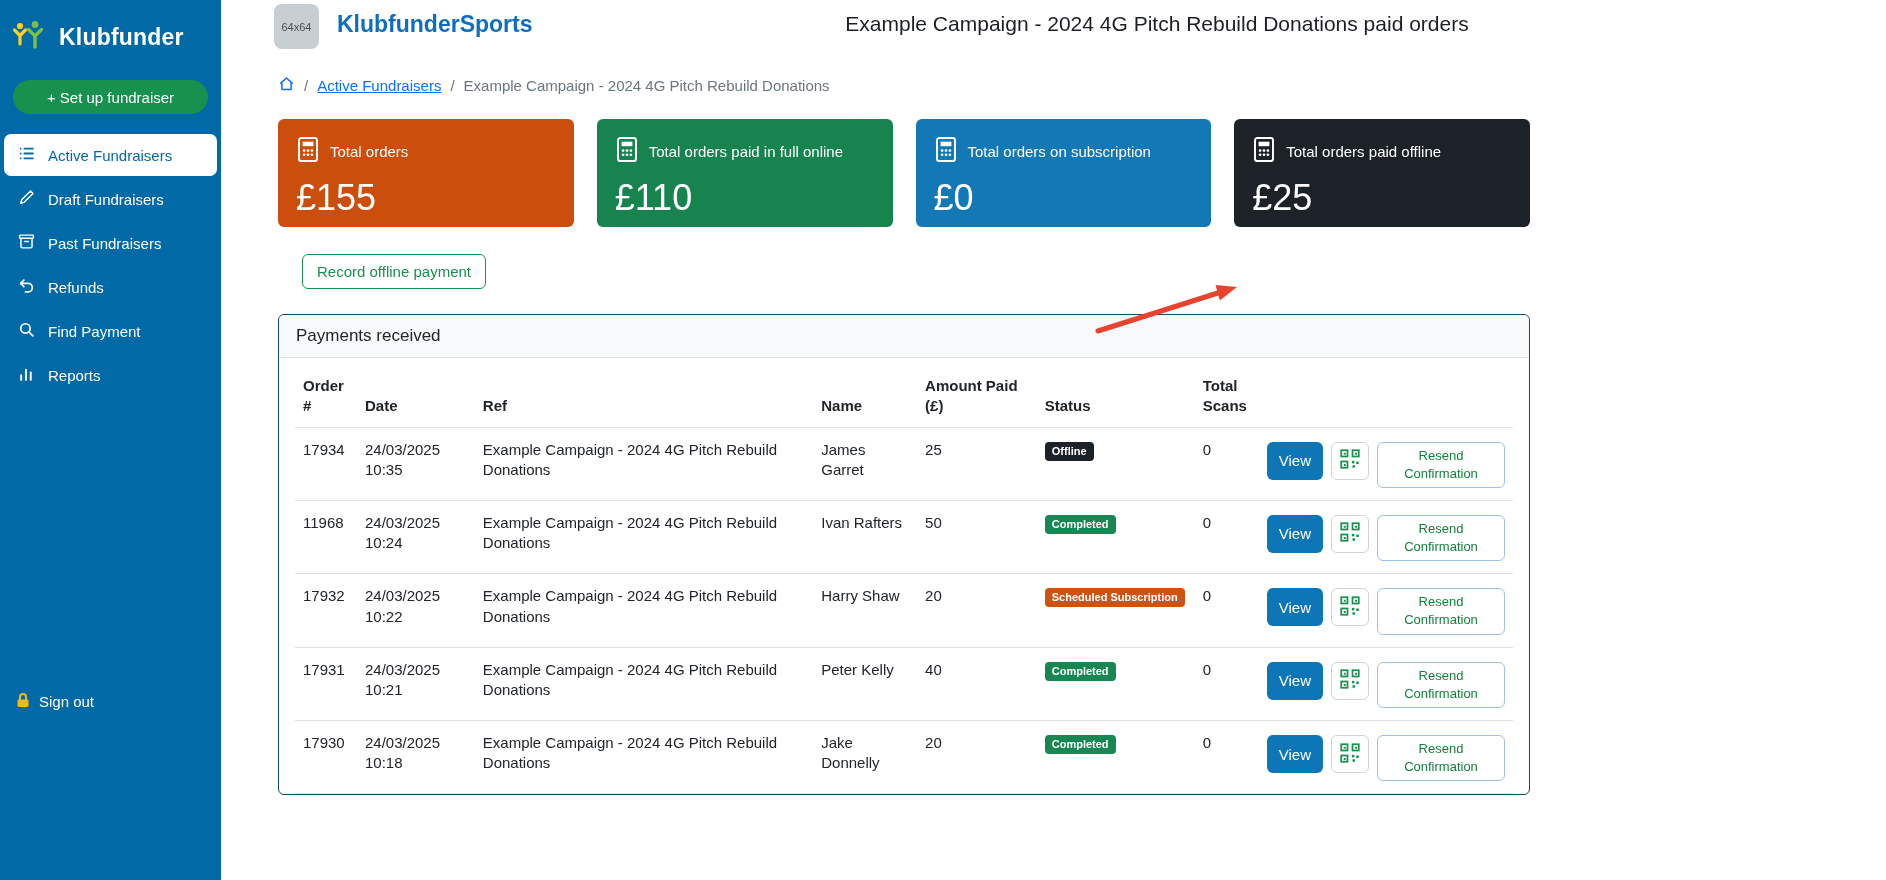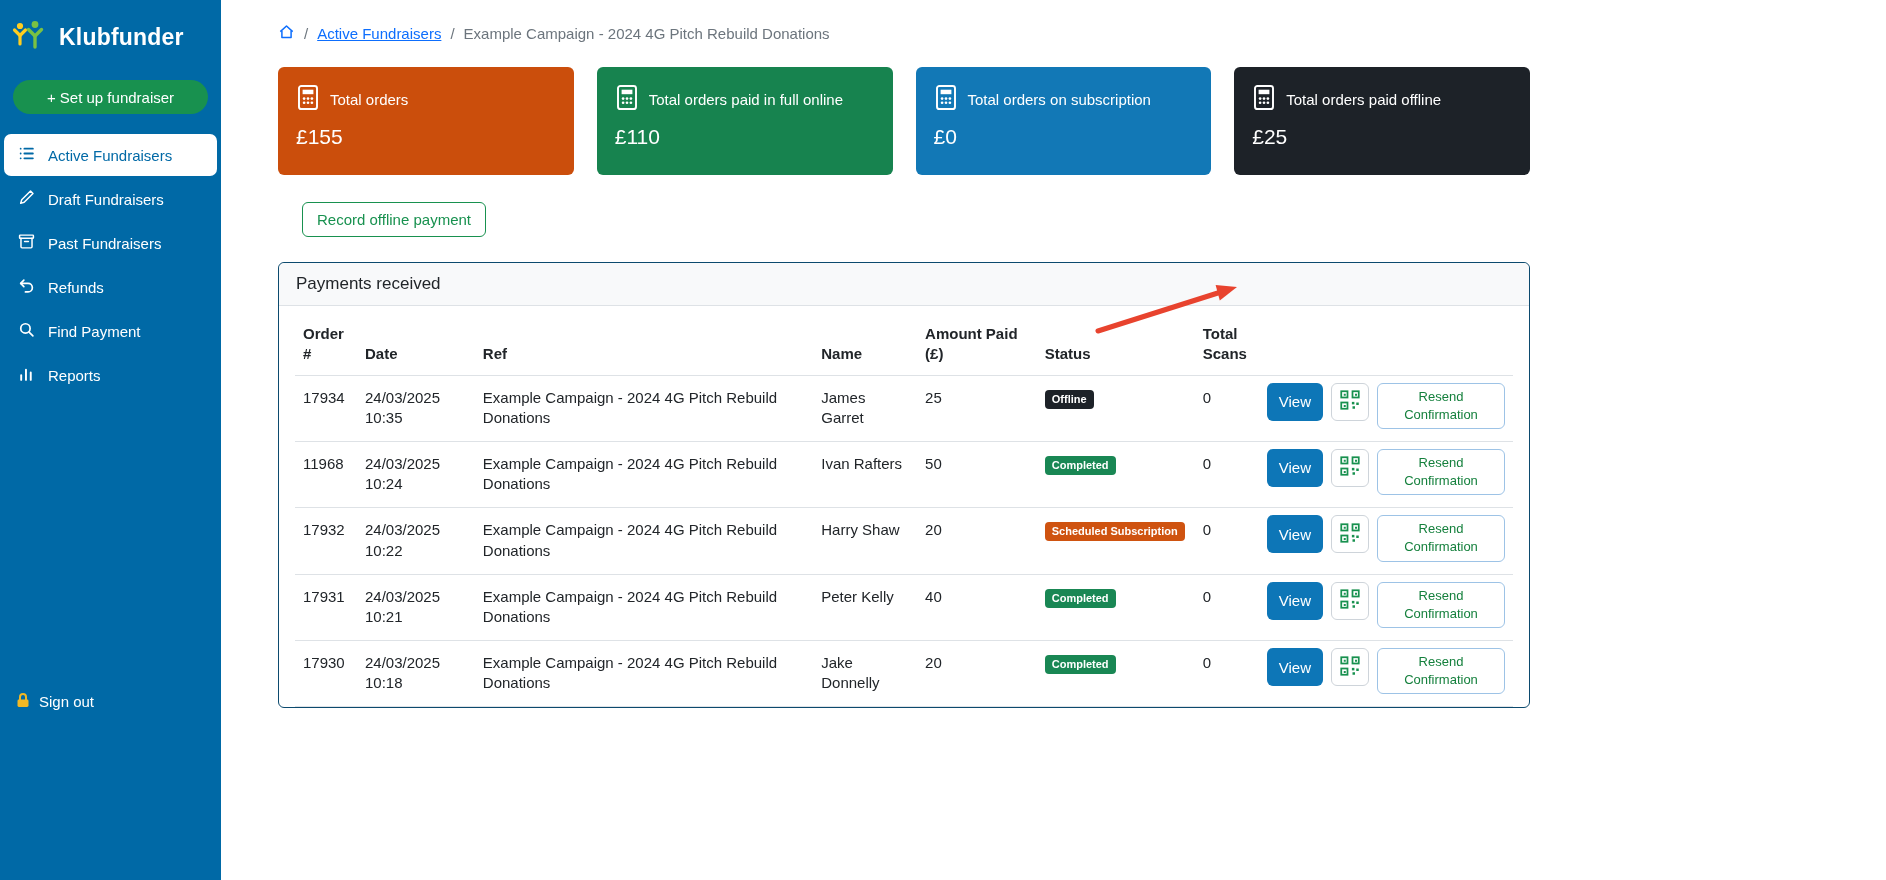--- a/index.html
+++ b/index.html
@@ -26,39 +26,39 @@
 
   .breadcrumb { margin:24px 0 0 57px; display:flex; align-items:center; gap:9px; font-size:15px; color:#6c757d; }
   .breadcrumb a { color:#0d6efd; text-decoration:underline; cursor:pointer; }
   .crumb-current { color:#6c757d; }
 
   .content { width:1252px; margin-left:57px; }
 
   .stats { display:flex; gap:23px; margin-top:24px; }
   .stat-card { flex:1; height:108px; border-radius:6px; color:#fff; padding:17px 18px; }
   .stat-head { display:flex; align-items:center; gap:10px; font-size:15px; }
-  .stat-value { font-size:21px; margin-top:11px; font-weight:400; }
+  .stat-value { font-size:36px; margin-top:11px; font-weight:400; }
 
   .actions-row { display:flex; align-items:center; margin-top:27px;padding-left:24px; }
   .record-btn { border:1px solid #18914f; color:#18914f; background:#fff; border-radius:6px; height:35px; padding:0 14px; font-size:15px; font-family:inherit; cursor:pointer; }
   .filter-wrap { display:flex; align-items:center; gap:12px; }
   .input-group { display:flex; }
   .filter-btn { width:39px; height:36px; border:1px solid #ced4da; background:#fff; border-radius:6px 0 0 6px; display:flex; align-items:center; justify-content:center; cursor:pointer; color:#3e444a; }
   .filter-input { width:202px; height:36px; border:1px solid #ced4da; border-left:none; border-radius:0 6px 6px 0; padding:0 11px; font-size:15px; font-family:inherit; color:#212529; }
   .filter-input::placeholder { color:#7a828a; }
   .export-btn { width:39px; height:36px; border:1px solid #ced4da; background:#fff; border-radius:6px; display:flex; align-items:center; justify-content:center; cursor:pointer; color:#3e444a; }
 
   .table-card { margin-top:25px; border:1px solid #0c4a6e; border-radius:6px; background:#fff; }
   .card-header { background:#f8f9fa; border-bottom:1px solid #dee2e6; padding:11px 17px; font-size:17px; color:#212529; border-radius:6px 6px 0 0; }
   .table-wrap { padding:0 16px; }
   table { width:100%; border-collapse:collapse; font-size:15px; color:#212529; }
   th { text-align:left; vertical-align:bottom; font-weight:700; padding:18px 8px 10px 8px; border-bottom:1px solid #dee2e6; line-height:1.35; }
   td { vertical-align:top; padding:12px 8px; border-bottom:1px solid #dee2e6; line-height:1.35; }
   .badge { display:inline-block; color:#fff; font-size:11px; font-weight:700; padding:4px 7px; border-radius:4px; white-space:nowrap; line-height:1; }
-  .actions-td { padding-top:7px; }
+  .actions-td { padding-top:14px; }
   .actions { display:flex; justify-content:flex-end; align-items:flex-start; gap:8px; }
   .view-btn { background:#0d76b7; color:#fff; border:none; border-radius:6px; font-size:15px; font-family:inherit; height:38px; padding:0 12px; cursor:pointer; }
   .qr-btn { width:38px; height:38px; border:1px solid #ced4da; border-radius:6px; background:#fff; display:flex; align-items:center; justify-content:center; cursor:pointer; }
   .resend-btn { width:128px; min-height:40px; border:1px solid #9dc3e6; color:#15803d; background:#fff; border-radius:6px; font-size:13px; font-family:inherit; line-height:1.4; padding:4px 6px; cursor:pointer; }
 
   .arrow-overlay { position:absolute; left:1080px; top:278px; pointer-events:none; }
 </style>
 </head>
 <body>
 
@@ -142,20 +142,27 @@
           <path d="M4 8V5a3 3 0 0 1 6 0v3" stroke="#f2b824" stroke-width="2" fill="none"></path>
           <rect x="1.5" y="7.5" width="11" height="7.5" rx="1.4" fill="#f2b824"></rect>
         </svg>
       </span>
       <span>Sign out</span>
     </div>
   </aside>
 
   <div class="main">
 
+    <div class="topbar">
+      <div class="avatar">
+        <span>64x64</span>
+      </div>
+      <div class="org-name">KlubfunderSports</div>
+      <h1 class="page-title">Example Campaign - 2024 4G Pitch Rebuild Donations paid orders</h1>
+    </div>
 
     <div class="breadcrumb">
       <span>
         <svg width="17" height="16" viewBox="0 0 16 16" fill="none" stroke="#0d6efd" stroke-width="1.5" stroke-linejoin="round">
           <path d="M1.8 7.6L8 2l6.2 5.6"></path>
           <path d="M3.4 7v6.4h9.2V7"></path>
         </svg>
       </span>
       <span>/</span>
       <a>Active Fundraisers</a>

